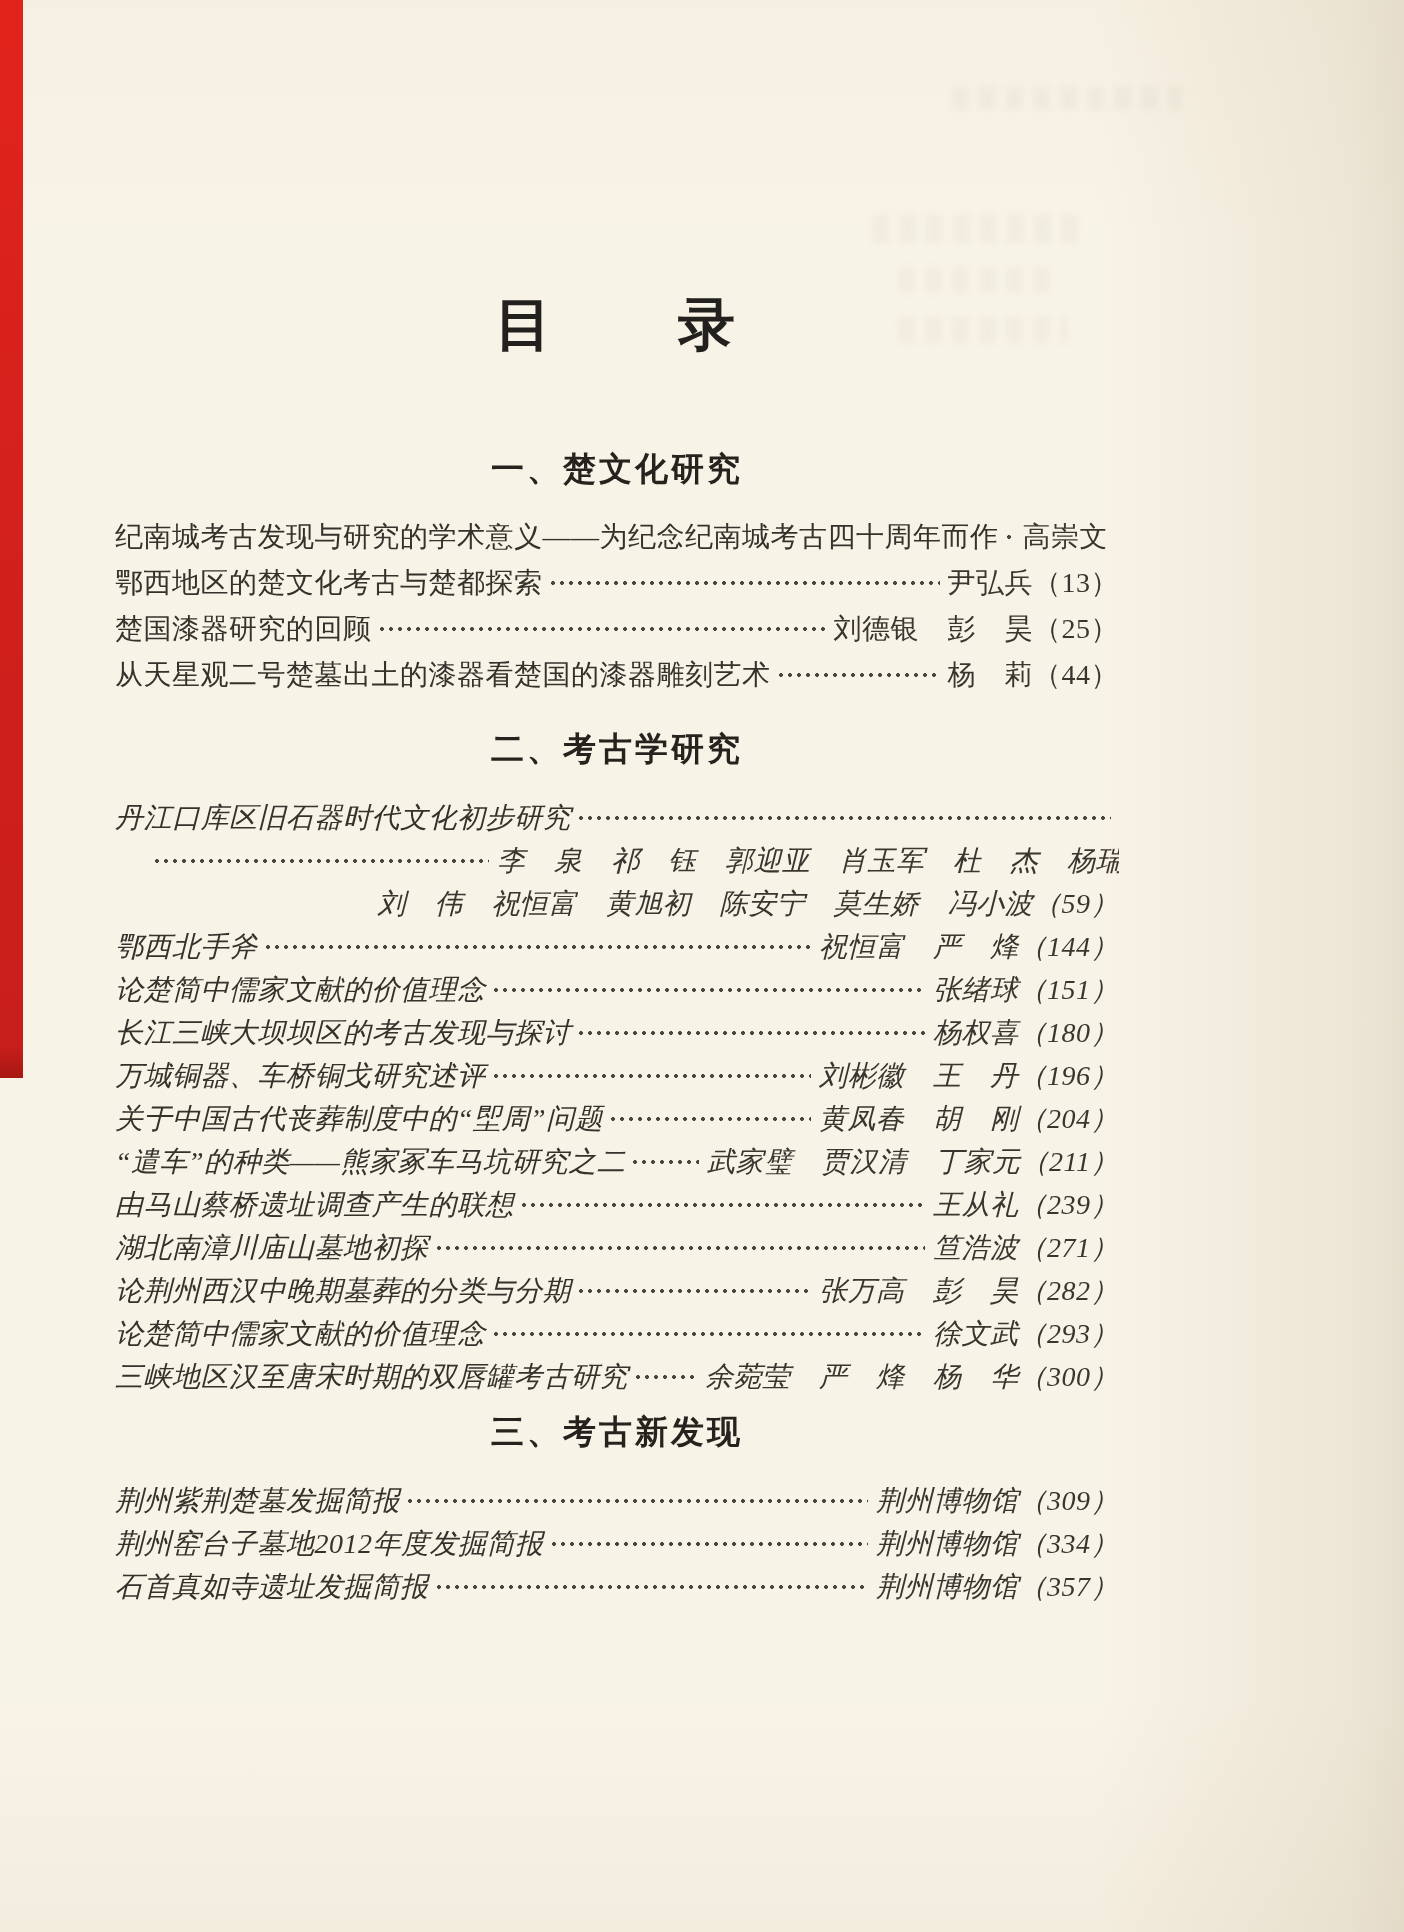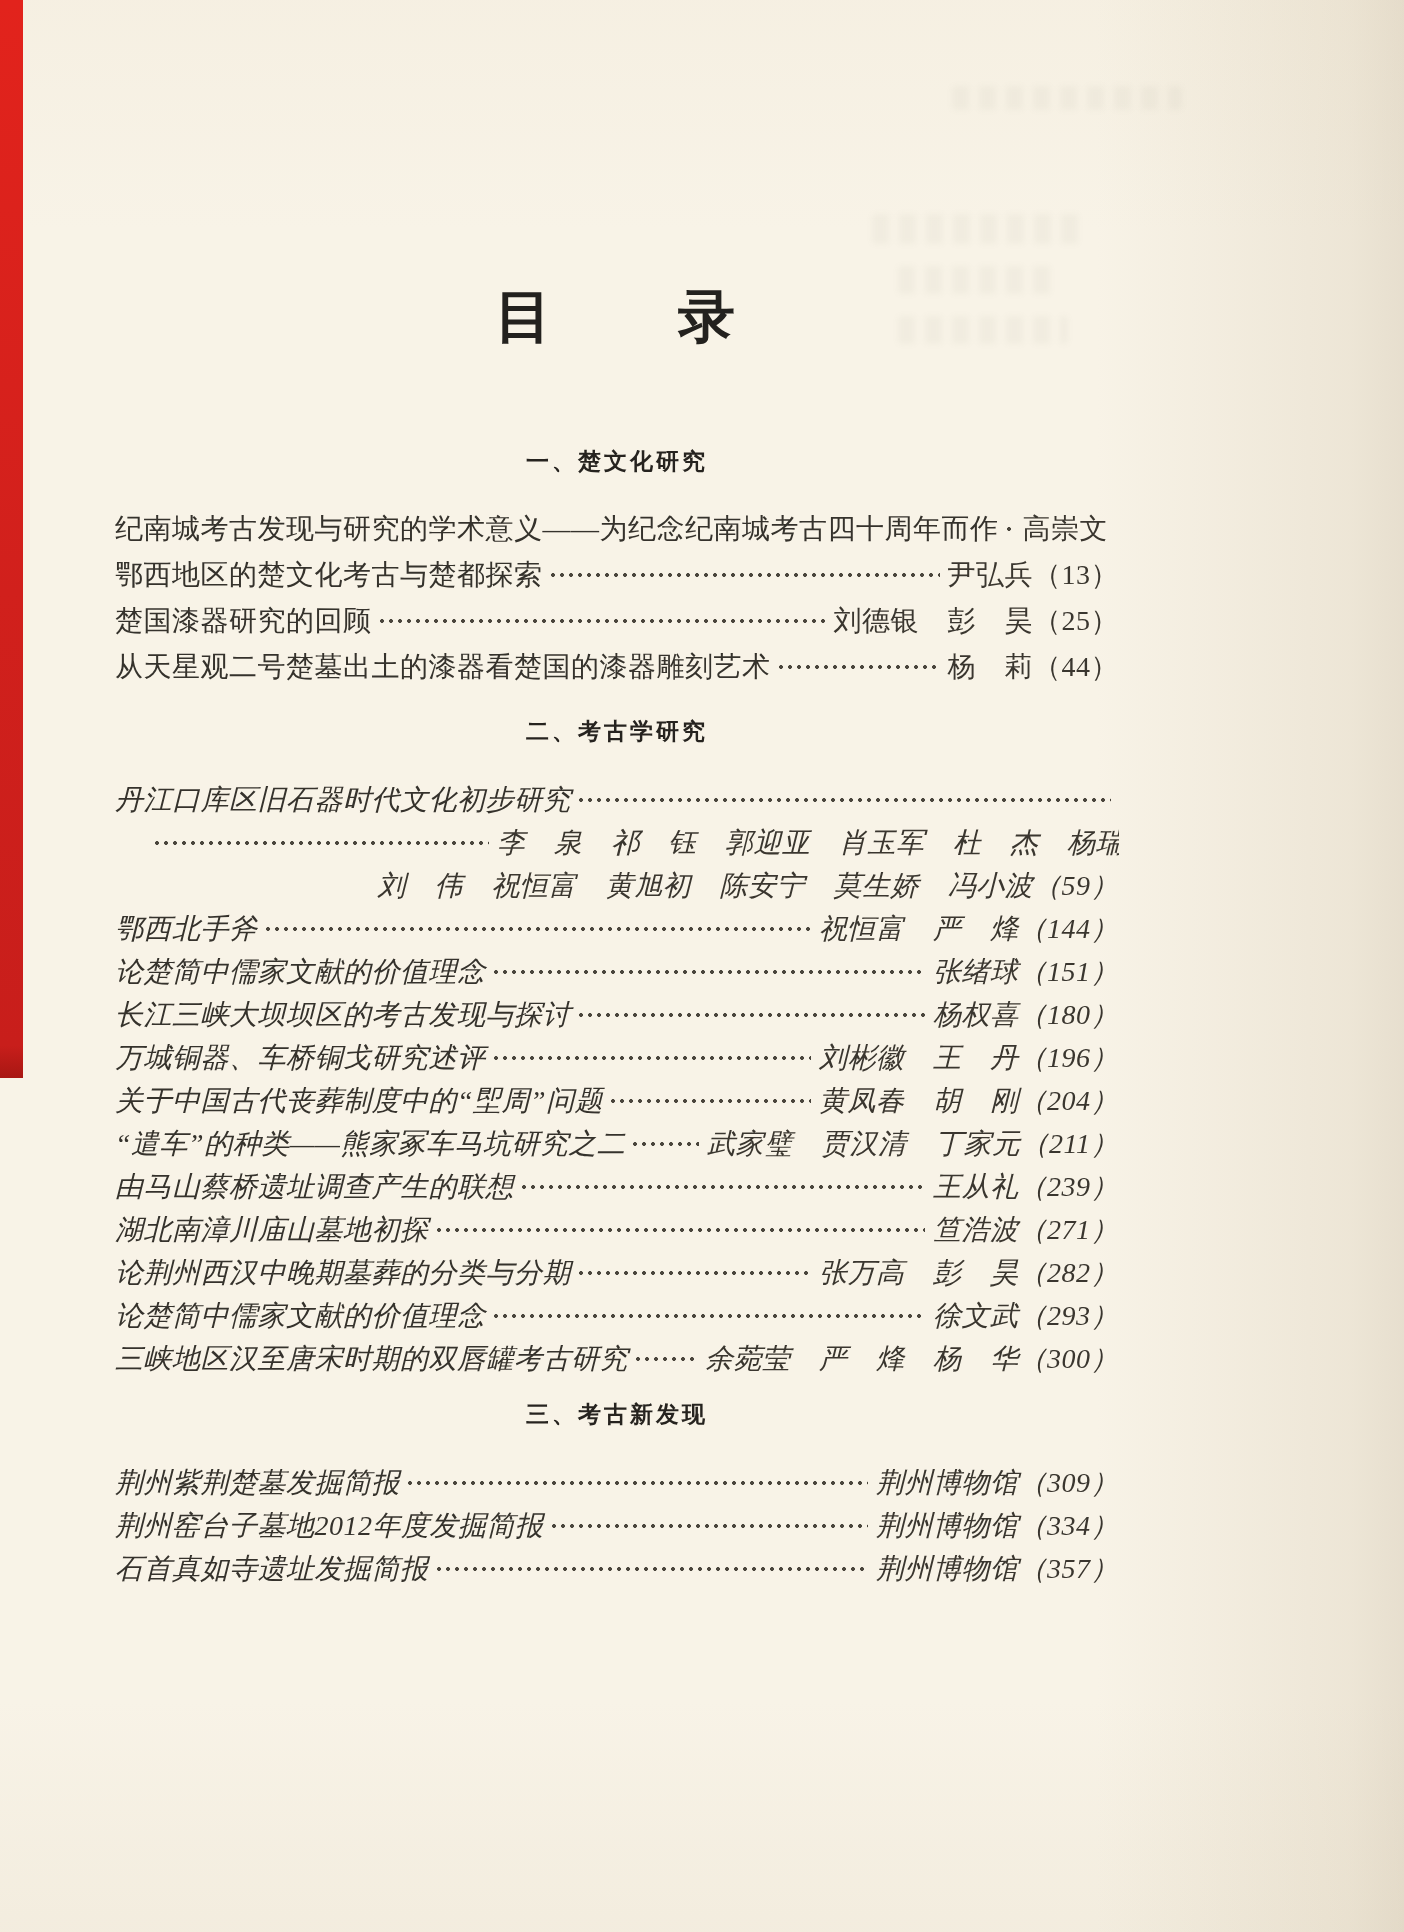--- a/index.html
+++ b/index.html
@@ -25,38 +25,38 @@
     position:absolute;
     background:repeating-linear-gradient(90deg, rgba(139,139,118,0.45) 0 17px, rgba(139,139,118,0) 17px 27px);
     opacity:0.14;filter:blur(3px);border-radius:3px;
   }
   .ghost.g1{left:952px;top:86px;width:230px;height:24px;}
   .ghost.g2{left:872px;top:214px;width:210px;height:30px;}
   .ghost.g3{left:898px;top:266px;width:160px;height:28px;}
   .ghost.g4{left:898px;top:316px;width:170px;height:28px;}
 
   .content{
-    position:absolute;left:115px;top:0;width:1004px;
+    position:absolute;left:115px;top:8px;width:1004px;
   }
   .doc-title{
     margin-top:286px;
     text-align:center;
     font-size:57px;font-weight:bold;color:#23211e;
     letter-spacing:4px;
     white-space:pre;
     line-height:62px;
   }
   .s-heading{
     text-align:center;
     font-family:"Liberation Sans", sans-serif;
-    font-weight:bold;font-size:23px;color:#26231f;
+    font-weight:bold;font-size:33px;color:#26231f;
     letter-spacing:3px;line-height:40px;
   }
   .s-heading.h1{margin-top:93px;}
-  .s-heading.h2{margin-top:21px;}
+  .s-heading.h2{margin-top:31px;}
   .s-heading.h3{margin-top:14px;}
   .entries{margin-top:25px;}
   .entries.e2,.entries.e3{margin-top:27px;font-style:italic;}
   .entry{
     display:flex;align-items:baseline;
     height:46px;line-height:46px;
     font-size:28px;letter-spacing:0.5px;
     overflow:hidden;
   }
   .entries.e2 .entry,.entries.e3 .entry{height:43px;line-height:43px;}

